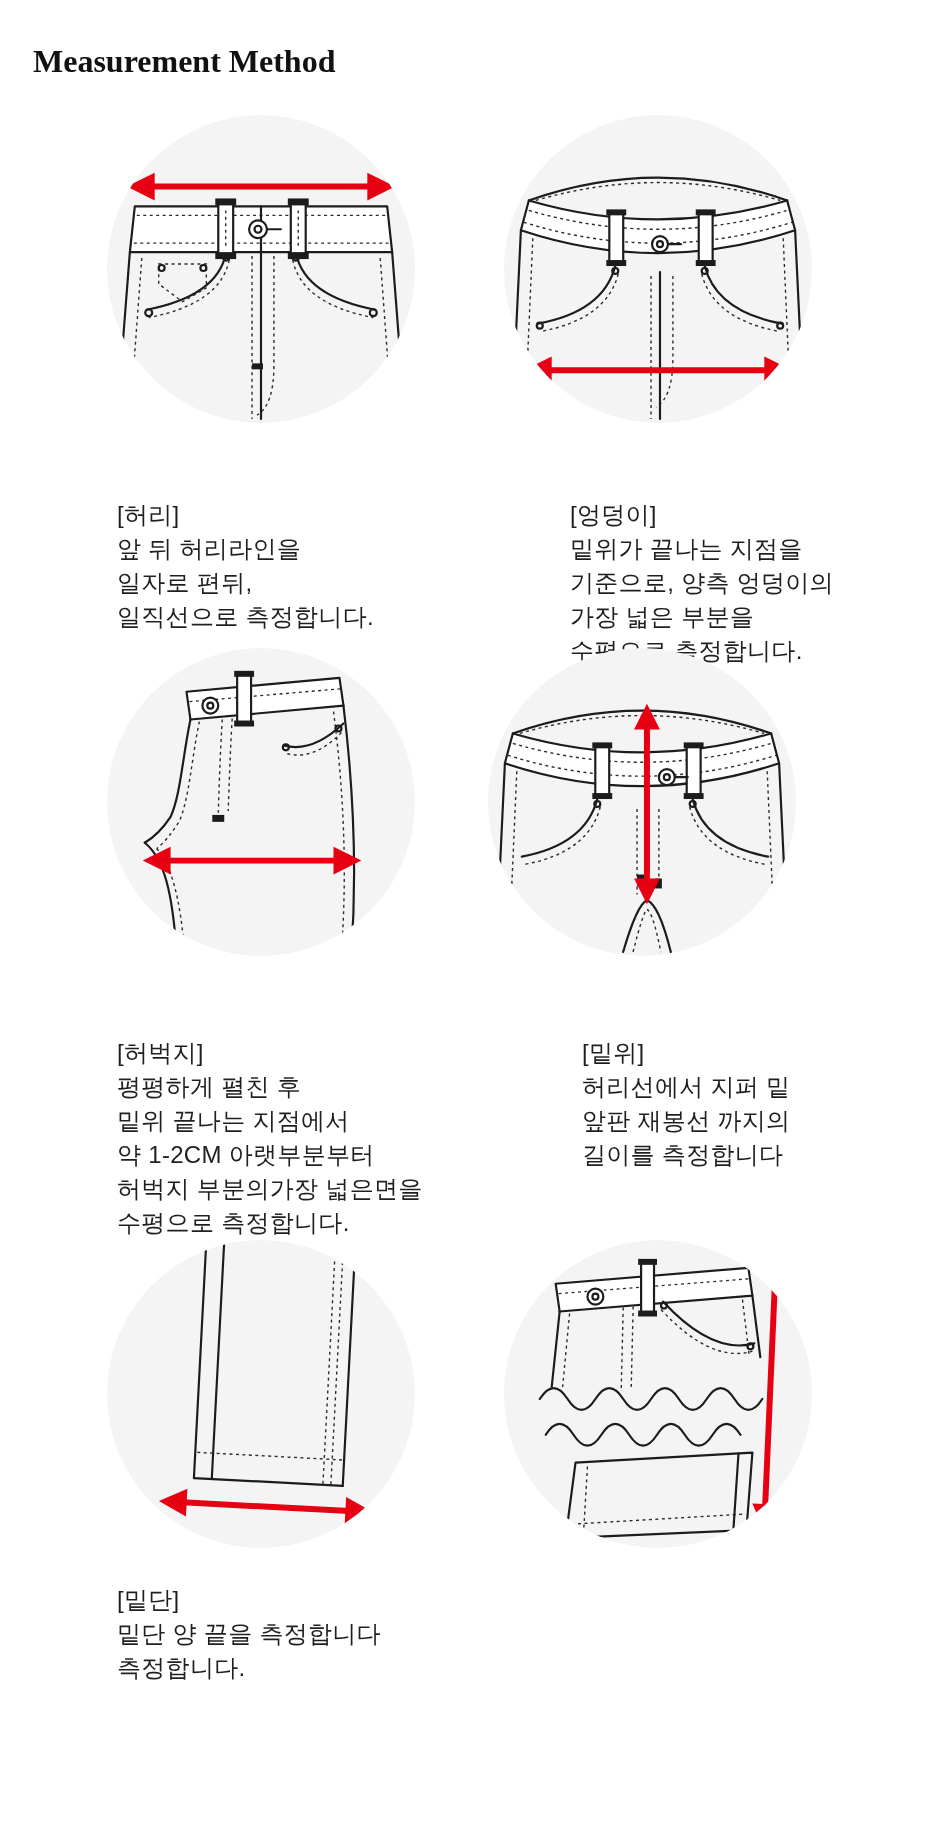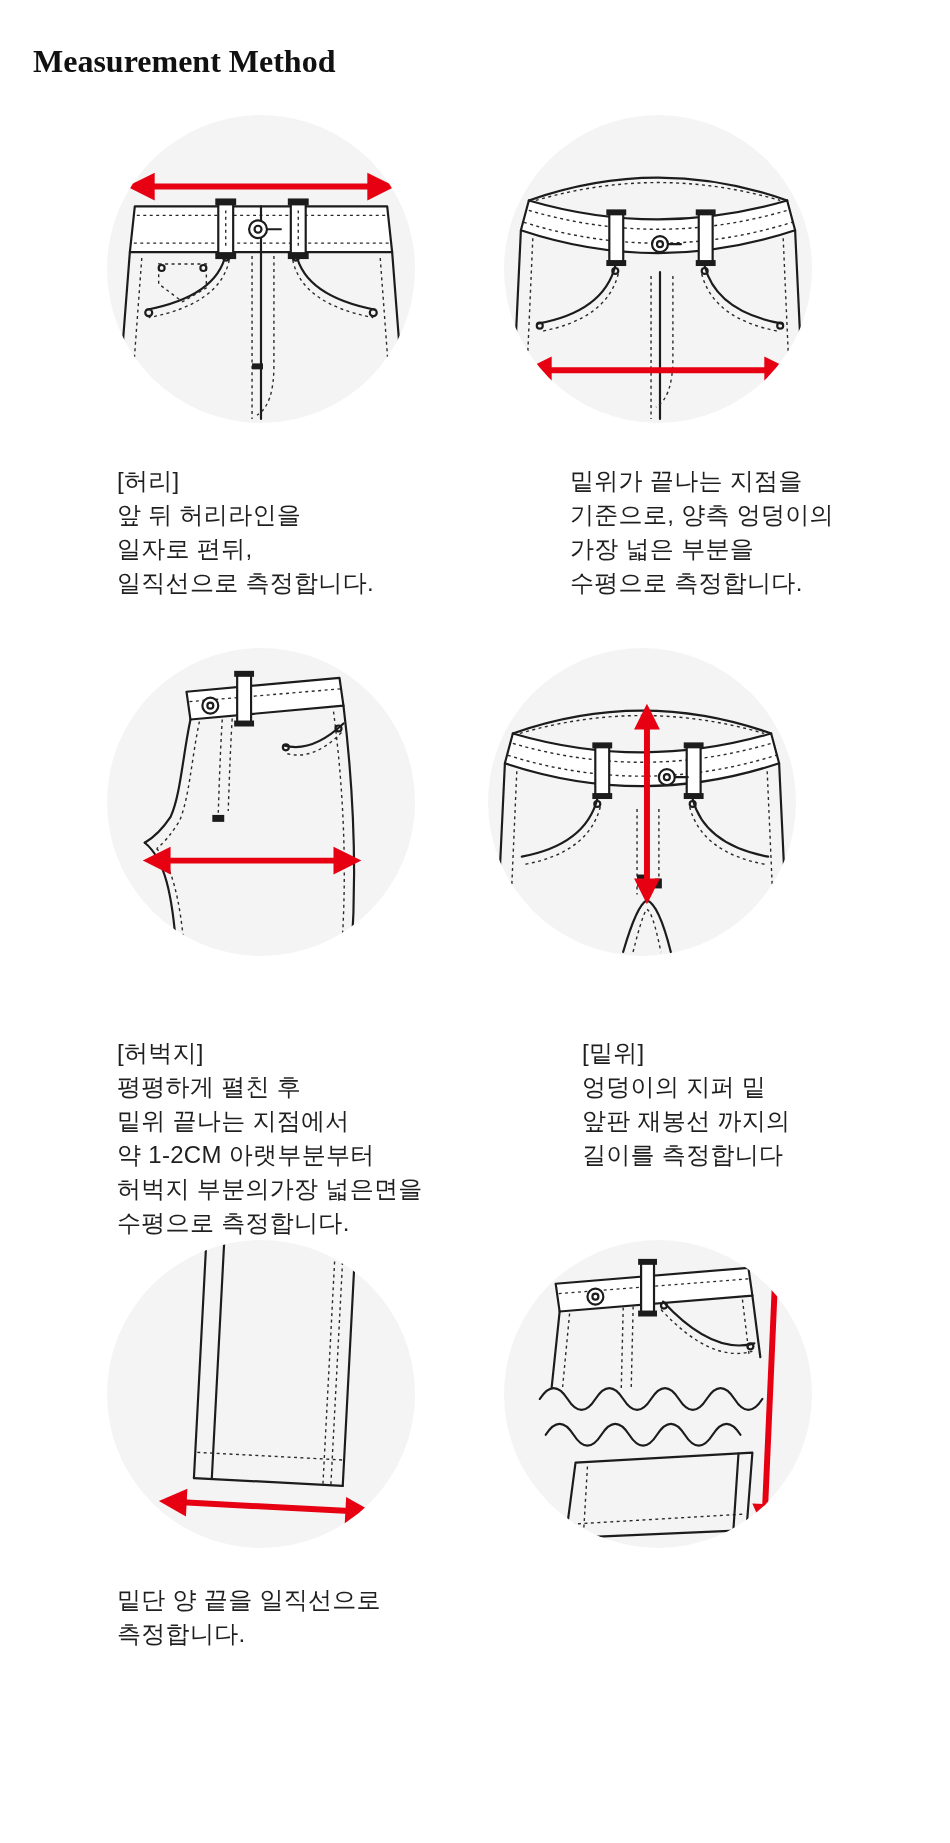--- a/index.html
+++ b/index.html
@@ -17,21 +17,21 @@
   .c2{left:492px;top:115px}
   .c3{left:95px;top:648px}
   .c4{left:476px;top:648px}
   .c5{left:95px;top:1240px}
   .c6{left:492px;top:1240px}
   .circle{
     width:308px;height:308px;border-radius:50%;
     background:#f4f4f5;overflow:hidden;margin-left:12px;
   }
   .circle svg{display:block;width:308px;height:308px;}
-  .desc{margin-top:41px;font-size:24px;line-height:34px;letter-spacing:.3px;color:#1f1f1f;}
+  .desc{margin-top:75px;font-size:24px;line-height:34px;letter-spacing:.3px;color:#1f1f1f;}
   .c1 .desc,.c3 .desc,.c5 .desc{padding-left:22px}
   .c2 .desc,.c6 .desc{padding-left:78px}
   .c4 .desc{padding-left:106px}
   .c3 .desc,.c4 .desc{margin-top:80px}
   .c5 .desc,.c6 .desc{margin-top:35px}
   
   .s{stroke:#1c1c1c;stroke-width:2.2;fill:none;stroke-linecap:round;stroke-linejoin:round}
   .sf{stroke:#1c1c1c;stroke-width:2.2;fill:#ffffff;stroke-linejoin:round}
   .d{stroke:#2a2a2a;stroke-width:1.4;fill:none;stroke-dasharray:3 3.5}
   .b{fill:#1c1c1c}
@@ -136,20 +136,21 @@
         <circle class="s" cx="157" cy="130" r="3"></circle>
       <line class="s" x1="166" y1="130" x2="178" y2="130"></line>
       <g>
         <line class="r" x1="44" y1="257" x2="266" y2="257"></line>
         <polygon class="rf" points="20,257 48,243 48,271"></polygon>
         <polygon class="rf" points="290,257 262,243 262,271"></polygon>
       </g>
     </svg>
   </div>
   <div class="desc">
+    <div>[엉덩이]</div>
     <div>밑위가 끝나는 지점을</div>
     <div>기준으로, 양측 엉덩이의</div>
     <div>가장 넓은 부분을</div>
     <div>수평으로 측정합니다.</div>
   </div>
 </section>
 
 <section class="cell c3">
   <div class="circle">
     <svg viewBox="0 0 310 310">
@@ -232,21 +233,21 @@
       <line class="s" x1="189" y1="130" x2="201" y2="130"></line>
       <g>
         <line class="r" x1="160" y1="80" x2="160" y2="234"></line>
         <polygon class="rf" points="160,56 147,82 173,82"></polygon>
         <polygon class="rf" points="160,258 147,232 173,232"></polygon>
       </g>
     </svg>
   </div>
   <div class="desc">
     <div>[밑위]</div>
-    <div>엉덩이의 지퍼 밑</div>
+    <div>허리선에서 지퍼 밑</div>
     <div>앞판 재봉선 까지의</div>
     <div>길이를 측정합니다</div>
   </div>
 </section>
 
 <section class="cell c5">
   <div class="circle">
     <svg viewBox="0 0 310 310">
       <g transform="rotate(3 155 155)">
         <line class="s" x1="92" y1="-8" x2="92" y2="243"></line>
@@ -258,21 +259,22 @@
         <line class="d" x1="94" y1="217" x2="240" y2="217"></line>
         <g>
           <line class="r" x1="82" y1="268" x2="250" y2="268"></line>
           <polygon class="rf" points="58,268 86,254 86,282"></polygon>
           <polygon class="rf" points="274,268 246,254 246,282"></polygon>
         </g>
       </g>
     </svg>
   </div>
   <div class="desc">
-    <div>밑단 양 끝을 일직선으로</div>
+    <div>[밑단]</div>
+    <div>밑단 양 끝을 측정합니다</div>
     <div>측정합니다.</div>
   </div>
 </section>
 
 <section class="cell c6">
   <div class="circle">
     <svg viewBox="0 0 310 310">
       <path class="sf" d="M52,44 L246,28 L250,56 L56,72 Z"></path>
       <path class="d" d="M55,54 L247,39"></path>
       <circle class="sf" cx="92" cy="57" r="8"></circle>

